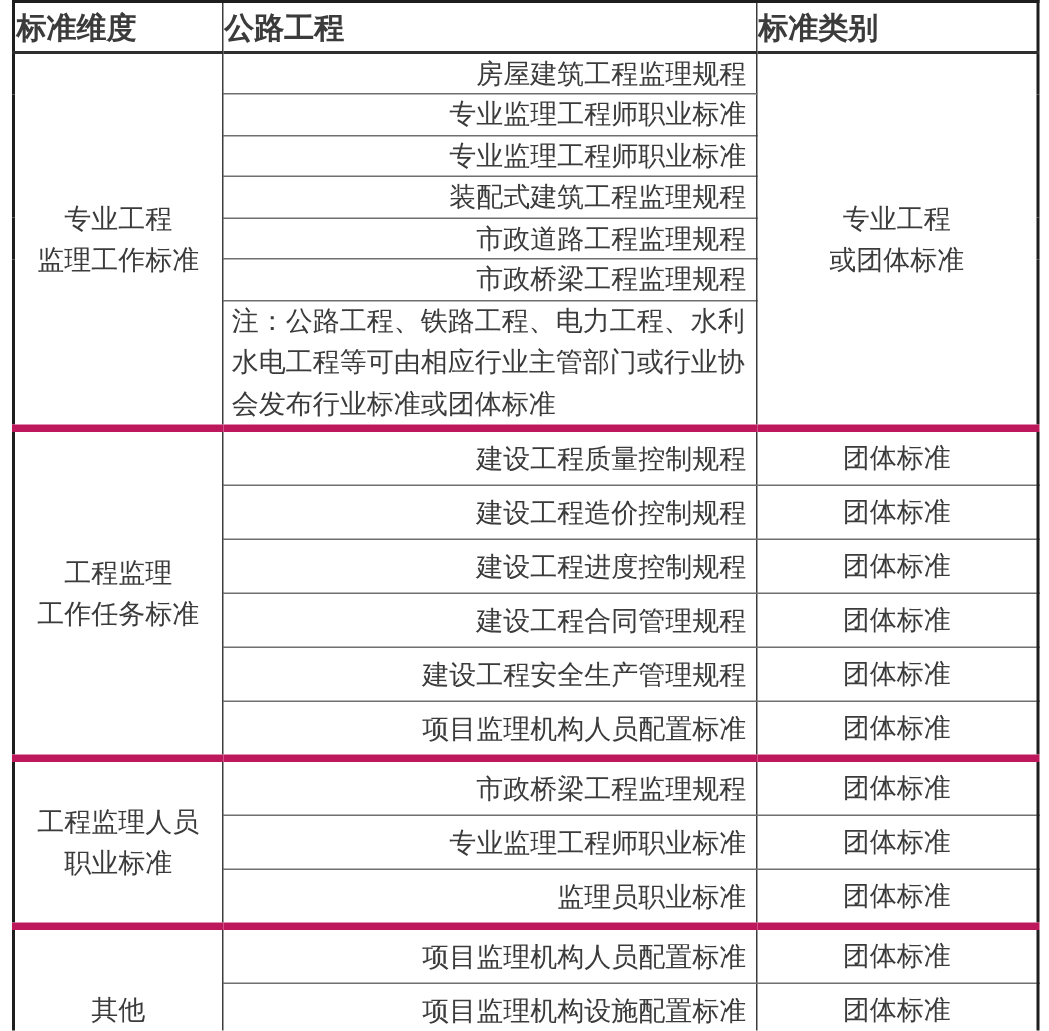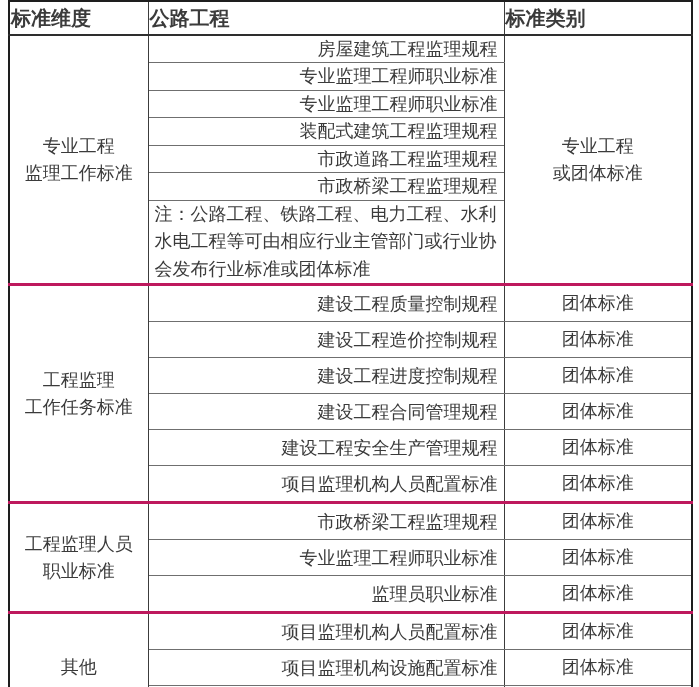--- a/index.html
+++ b/index.html
@@ -66,21 +66,21 @@
     line-height: 27px;
     padding: 4px 2px;
   }
   td.cell-note {
     text-align: left;
     padding: 0 6px;
     white-space: pre-line;
     line-height: 27.5px;
     vertical-align: middle;
   }
-  .sec-top { border-top: 3px solid #be185d; }
+  .sec-top { border-top: 5px solid #be185d; }
 </style>
 </head>
 <body>
 
 <div class="page">
 
 
   <table class="standards">
     <colgroup>
       <col class="c-dim">

